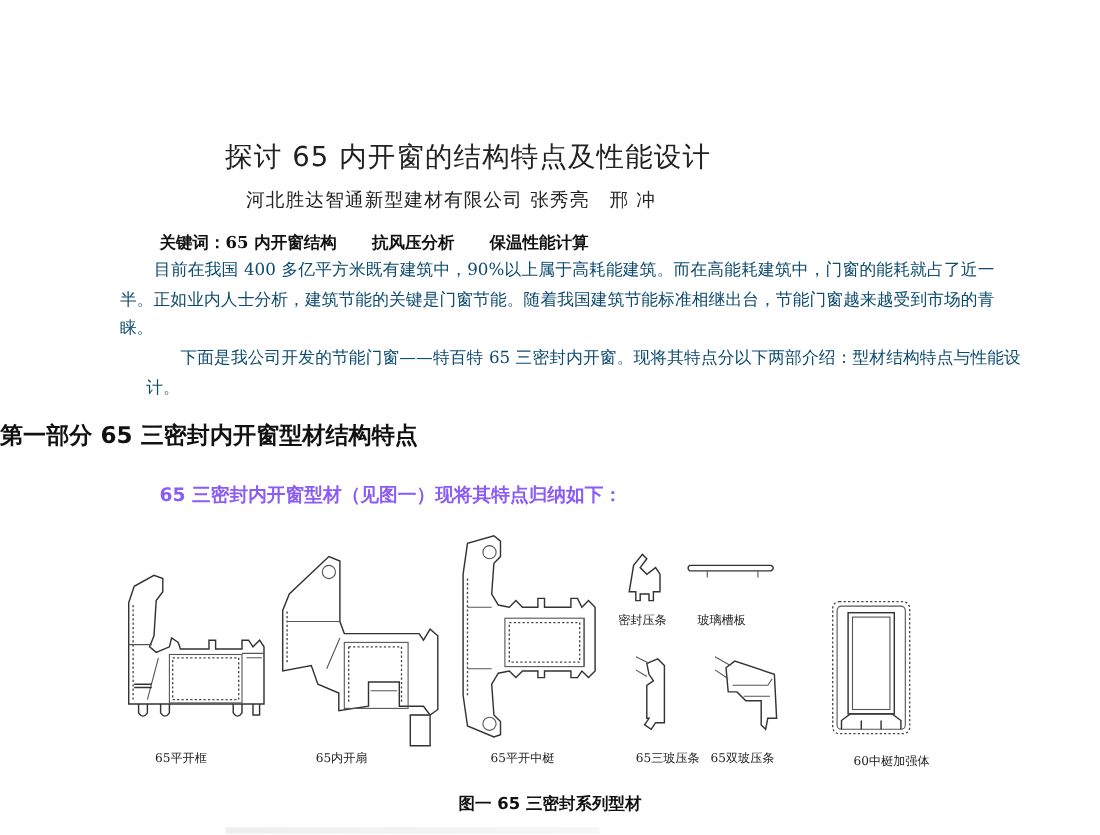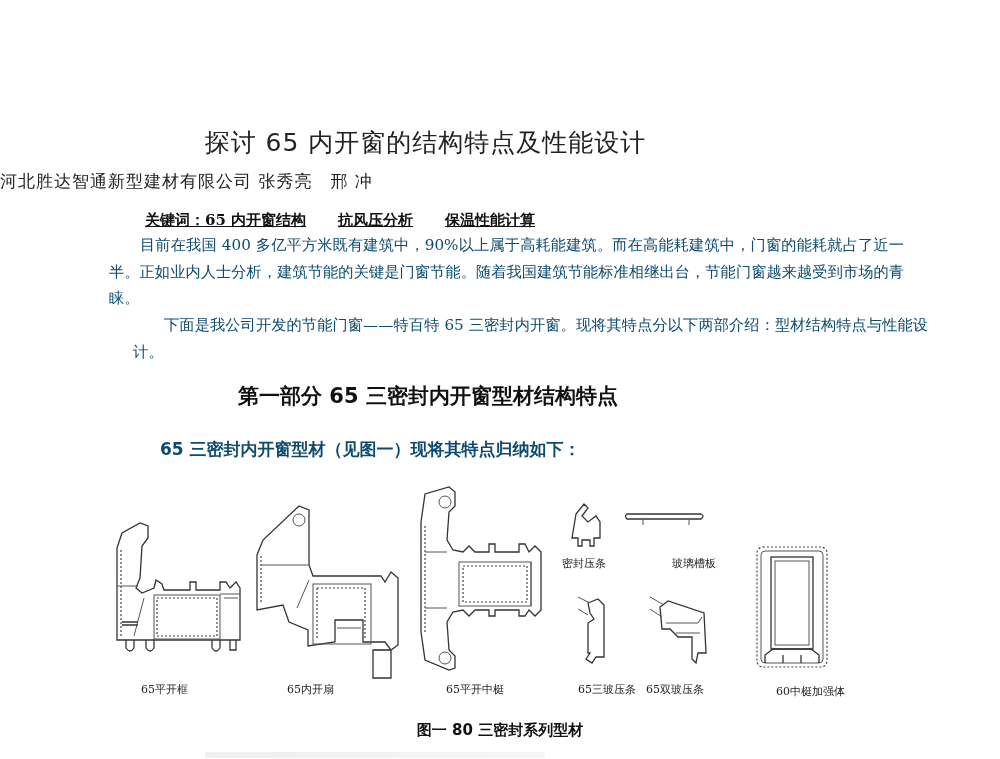--- a/index.html
+++ b/index.html
@@ -9,40 +9,40 @@
     font-family: "DejaVu Serif", "Liberation Serif", serif;
     color: #1a1a1a;
   }
   .abs { position: absolute; white-space: nowrap; }
   .title {
     left: 0; width: 851px; top: 126px; text-align: center;
     font-family: "DejaVu Sans", "Liberation Sans", sans-serif;
     font-size: 25px; letter-spacing: 1px; color: #222;
   }
   .authors {
-    left: 0; width: 820px; top: 170px; text-align: left;
+    left: 0; width: 820px; top: 170px; text-align: center;
     font-family: "DejaVu Sans", "Liberation Sans", sans-serif;
     font-size: 17px; letter-spacing: 1px; color: #222;
   }
   .keywords {
-    left: 145px; top: 211px; font-size: 15px; font-weight: bold; color: #111; text-decoration: underline;
+    left: 145px; top: 211px; font-size: 15px; font-weight: bold; color: #111;
   }
   .keywords span { margin-right: 32px; }
   .para { font-size: 15.2px; line-height: 26.5px; color: #0c4a6e; }
   .p1 { left: 109px; top: 232px; width: 795px; white-space: normal; text-indent: 31px; text-align: justify; }
   .p2 { left: 109px; top: 312px; width: 795px; white-space: normal; text-indent: 31px; text-align: justify; margin-left: 24px; }
   .section-h {
-    left: 0; width: 796px; text-align: center; top: 382px;
+    left: 0; width: 796px; top: 382px;
     font-family: "DejaVu Sans", "Liberation Sans", sans-serif;
-    font-size: 21px; font-weight: bold; color: #111; padding-left: 60px; box-sizing: border-box;
+    font-size: 21px; font-weight: bold; color: #111; box-sizing: border-box;
   }
   .sub-h {
-    left: 160px; top: 438px;
+    left: 145px; top: 438px;
     font-family: "DejaVu Sans", "Liberation Sans", sans-serif;
-    font-size: 17px; font-weight: bold; color: #0c4a6e;
+    font-size: 17px; font-weight: bold; color: #8b5cf6;
   }
   .figure { left: 0; top: 470px; width: 1000px; height: 245px; }
   .fig-label { position: absolute; font-size: 11px; color: #222; white-space: nowrap; }
   .caption {
     left: 0; width: 1000px; top: 721px; text-align: center;
     font-family: "DejaVu Sans", "Liberation Sans", sans-serif;
     font-size: 15px; font-weight: bold; color: #111;
   }
   .cut-line { left: 205px; top: 752px; width: 340px; height: 6px; background: linear-gradient(90deg,#e8e8e8,#f2f2f2); opacity: 0.7; }
   svg { position: absolute; overflow: visible; }
@@ -122,20 +122,20 @@
     <rect class="st2" x="6" y="6" width="62" height="112" rx="4"></rect>
     <rect class="st" x="16" y="12" width="42" height="92"></rect>
     <rect class="st2" x="20" y="16" width="34" height="84"></rect>
     <path class="st" d="M10,118 L10,110 L18,104 L56,104 L64,110 L64,118 M28,110 L28,118 M46,110 L46,118"></path>
   </svg>
 
   <div class="fig-label" style="left:141px;top:212px">65平开框</div>
   <div class="fig-label" style="left:287px;top:212px">65内开扇</div>
   <div class="fig-label" style="left:446px;top:212px">65平开中梃</div>
   <div class="fig-label" style="left:562px;top:86px">密封压条</div>
-  <div class="fig-label" style="left:672px;top:86px">玻璃槽板</div>
+  <div class="fig-label" style="left:634px;top:86px">玻璃槽板</div>
   <div class="fig-label" style="left:578px;top:212px">65三玻压条</div>
   <div class="fig-label" style="left:646px;top:212px">65双玻压条</div>
   <div class="fig-label" style="left:776px;top:214px">60中梃加强体</div>
 </div>
 
-<div class="abs caption">图一 80 三密封系列型材</div>
+<div class="abs caption">图一 65 三密封系列型材</div>
 <div class="abs cut-line"></div>
 
 </body></html>

